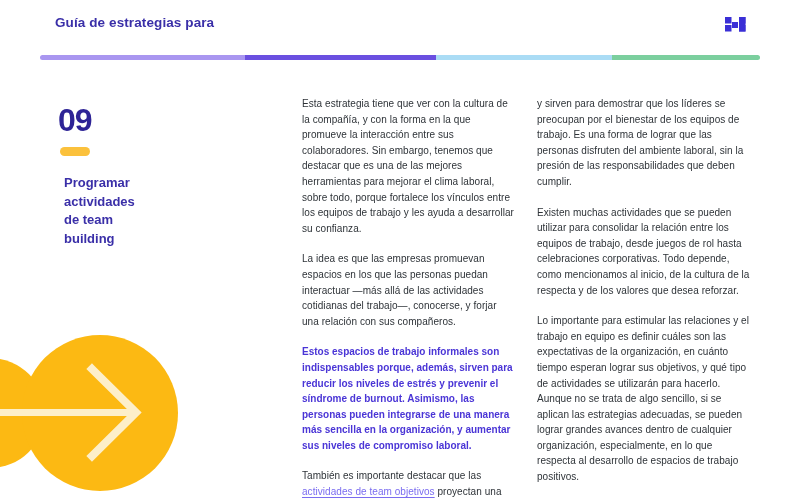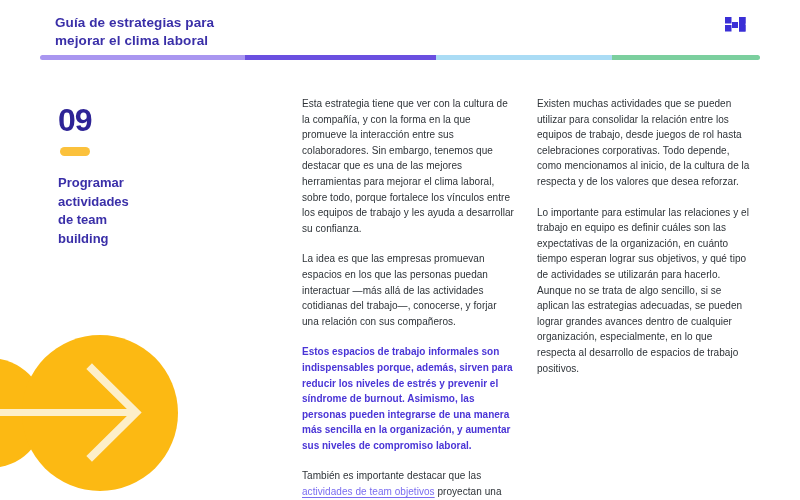--- a/index.html
+++ b/index.html
@@ -59,21 +59,21 @@
   #accent-pill {
     position:absolute;
     left:60px; top:59px;
     width:30px; height:9px;
     border-radius:5px;
     background:#fbc13c;
   }
 
   #step-heading {
     position:absolute;
-    left:58px; top:86px;
+    left:64px; top:86px;
     width:180px;
     font-size:13px;
     line-height:18.5px;
     font-weight:600;
     color:#3a2fa8;
   }
 
   
   #decor-graphic {
     position:absolute;
@@ -104,21 +104,20 @@
     text-underline-offset:1.5px;
   }
 </style>
 </head>
 <body>
 
 <div id="header-area">
 
   <div id="doc-title" style="color: rgb(58, 47, 168);">
     <span>Guía de estrategias para</span>
-    <span>mejorar el clima laboral</span>
   </div>
 
   <div id="brand-logo">
     <svg width="24" height="24" viewBox="0 0 24 24" aria-hidden="true">
       <rect x="1" y="1" width="6.5" height="6.5" fill="#3a2fd6"></rect>
       <rect x="1" y="9" width="6.5" height="6.5" fill="#3a2fd6"></rect>
       <rect x="8" y="6" width="6" height="6" fill="#3a2fd6"></rect>
       <rect x="15" y="1" width="6.5" height="6.5" fill="#3a2fd6"></rect>
       <rect x="15" y="9" width="6.5" height="6.5" fill="#3a2fd6"></rect>
       <rect x="15" y="1" width="6.5" height="14.5" fill="#3a2fd6"></rect>
@@ -166,17 +165,18 @@
   <p class="para">La idea es que las empresas promuevan espacios en los que las personas puedan interactuar —más allá de las actividades cotidianas del trabajo—, conocerse, y forjar una relación con sus compañeros.</p>
 
   <p class="para highlight">Estos espacios de trabajo informales son indispensables porque, además, sirven para reducir los niveles de estrés y prevenir el síndrome de burnout. Asimismo, las personas pueden integrarse de una manera más sencilla en la organización, y aumentar sus niveles de compromiso laboral.</p>
 
   <p class="para">
     <span>También es importante destacar que las </span><a class="inline-link" href="#">actividades de team objetivos</a><span> proyectan una burnout positiva de las organizaciones,</span>
   </p>
 </div>
 
 <div class="text-col" id="col-right">
+  <p class="para">y sirven para demostrar que los líderes se preocupan por el bienestar de los equipos de trabajo. Es una forma de lograr que las personas disfruten del ambiente laboral, sin la presión de las responsabilidades que deben cumplir.</p>
 
   <p class="para">Existen muchas actividades que se pueden utilizar para consolidar la relación entre los equipos de trabajo, desde juegos de rol hasta celebraciones corporativas. Todo depende, como mencionamos al inicio, de la cultura de la respecta y de los valores que desea reforzar.</p>
 
   <p class="para">Lo importante para estimular las relaciones y el trabajo en equipo es definir cuáles son las expectativas de la organización, en cuánto tiempo esperan lograr sus objetivos, y qué tipo de actividades se utilizarán para hacerlo. Aunque no se trata de algo sencillo, si se aplican las estrategias adecuadas, se pueden lograr grandes avances dentro de cualquier organización, especialmente, en lo que respecta al desarrollo de espacios de trabajo positivos.</p>
 </div>
 
 </body></html>

